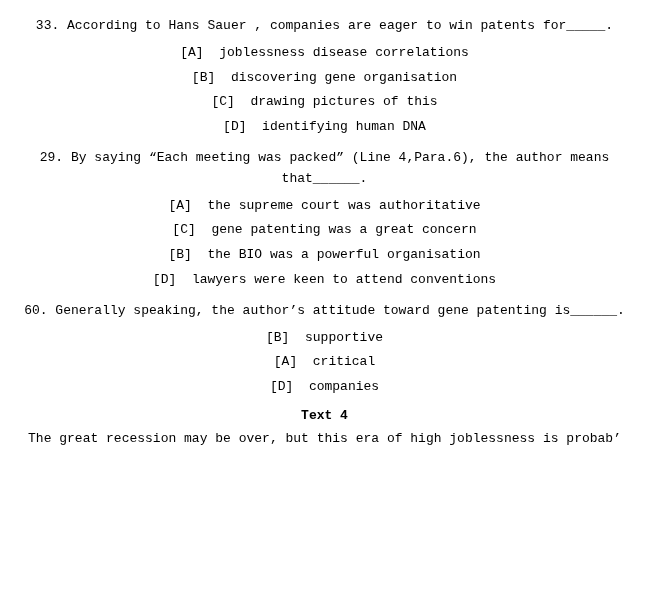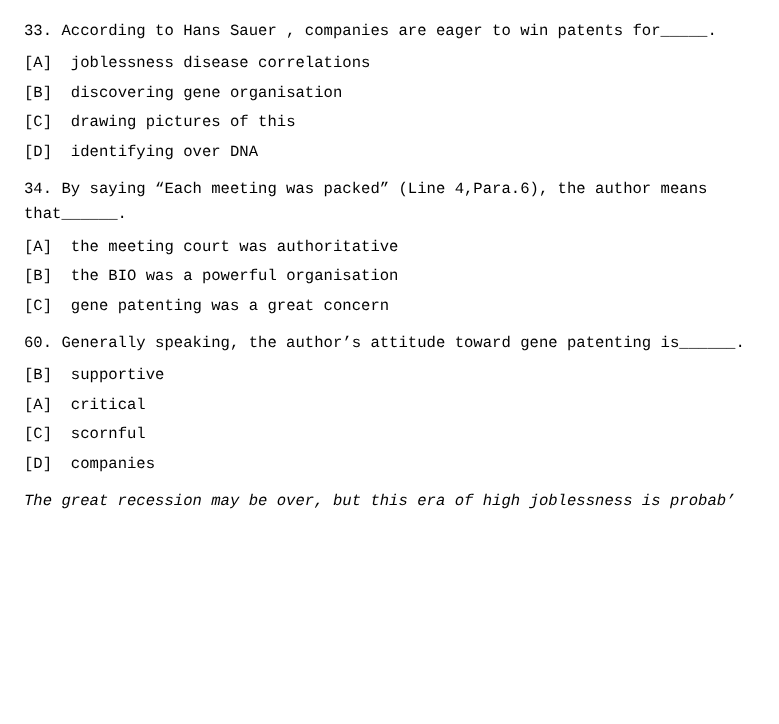--- a/index.html
+++ b/index.html
@@ -1,18 +1,19 @@
 <!DOCTYPE html>
 <html><head>
   <meta charset="utf-8">
   <style>
     * {
       margin: 0;
       padding: 0;
       box-sizing: border-box;
+      text-align: center;
     }
     body {
       background: #fff;
       font-family: 'Courier New', Courier, monospace;
       font-size: 13px;
       color: #000;
       padding: 16px 20px;
       width: 649px;
       min-height: 603px;
     }
@@ -27,21 +28,20 @@
       margin-bottom: 4px;
       line-height: 1.6;
     }
     .section-title {
       font-weight: bold;
       margin-bottom: 6px;
       margin-top: 10px;
     }
     .passage-text {
       line-height: 1.6;
-      font-style: italic;
     }
   </style>
 </head>
 <body>
 
 <div>
 
   <div class="question-block">
     <div class="question-text">33. According to Hans Sauer , companies are eager to win patents for_____.</div>
     <div class="option">
@@ -51,55 +51,56 @@
     <div class="option">
       <span>[B]</span>
       &nbsp;<span>discovering gene organisation</span>
     </div>
     <div class="option">
       <span>[C]</span>
       &nbsp;<span>drawing pictures of this</span>
     </div>
     <div class="option">
       <span>[D]</span>
-      &nbsp;<span>identifying over DNA</span>
+      &nbsp;<span>identifying human DNA</span>
     </div>
   </div>
 
   <div class="question-block">
-    <div class="question-text">34. By saying “Each meeting was packed” (Line 4,Para.6),  the author means that______.</div>
+    <div class="question-text">29. By saying “Each meeting was packed” (Line 4,Para.6),  the author means that______.</div>
     <div class="option">
       <span>[A]</span>
-      &nbsp;<span>the meeting court was authoritative</span>
+      &nbsp;<span>the supreme court was authoritative</span>
+    </div>
+    <div class="option">
+      <span>[C]</span>
+      &nbsp;<span>gene patenting was a great concern</span>
     </div>
     <div class="option">
       <span>[B]</span>
       &nbsp;<span>the BIO was a powerful organisation</span>
     </div>
     <div class="option">
-      <span>[C]</span>
-      &nbsp;<span>gene patenting was a great concern</span>
+      <span>[D]</span>
+      &nbsp;<span>lawyers were keen to attend conventions</span>
     </div>
   </div>
 
   <div class="question-block">
     <div class="question-text">60. Generally speaking, the author’s attitude toward gene patenting is______.</div>
     <div class="option">
       <span>[B]</span>
       &nbsp;<span>supportive</span>
     </div>
     <div class="option">
       <span>[A]</span>
       &nbsp;<span>critical</span>
     </div>
     <div class="option">
-      <span>[C]</span>
-      &nbsp;<span>scornful</span>
-    </div>
-    <div class="option">
       <span>[D]</span>
       &nbsp;<span>companies</span>
     </div>
   </div>
 
+  <div class="section-title">Text 4</div>
   <div class="passage-text">The great recession may be over, but this era of high joblessness is probab’</div>
 
 </div>
 
 </body></html>

